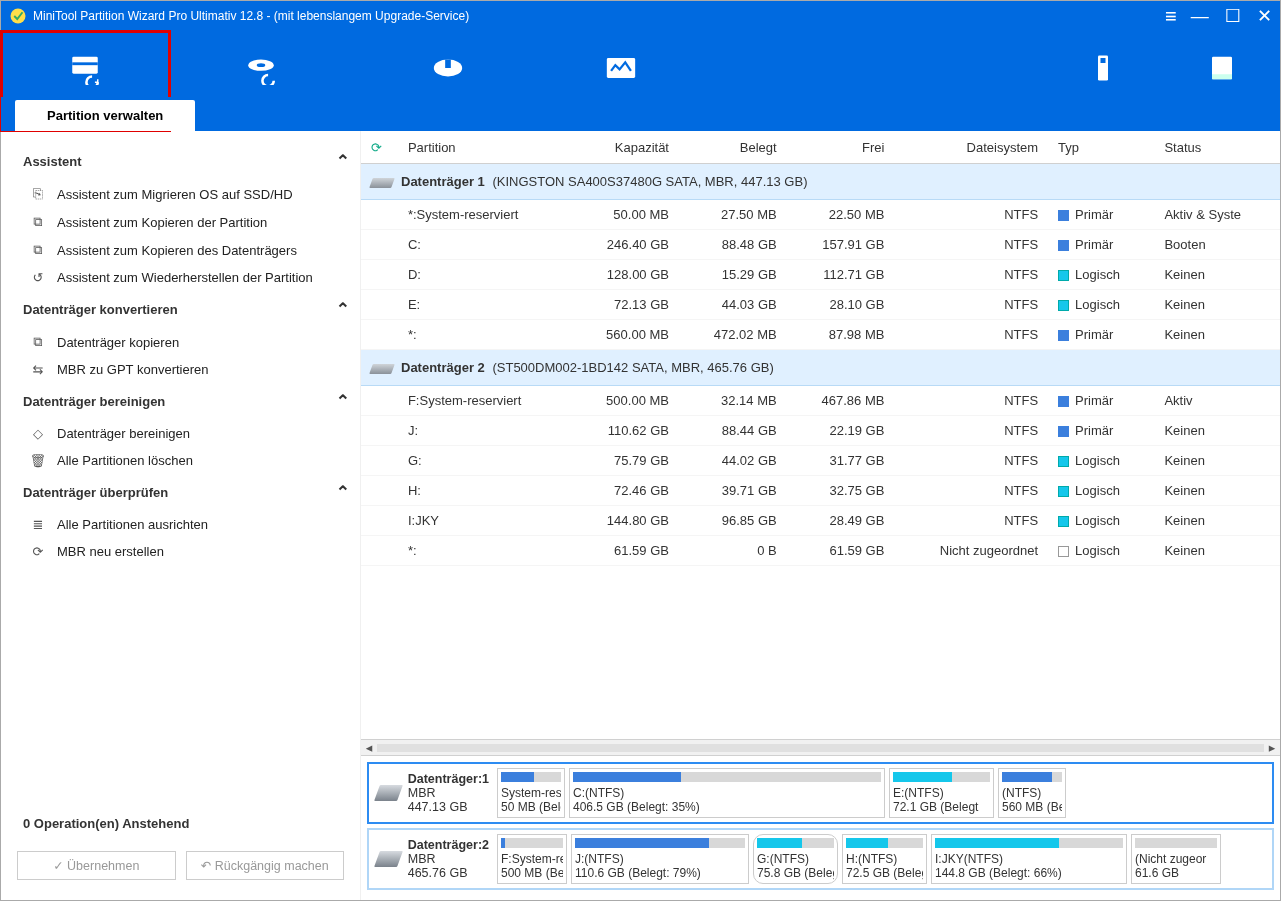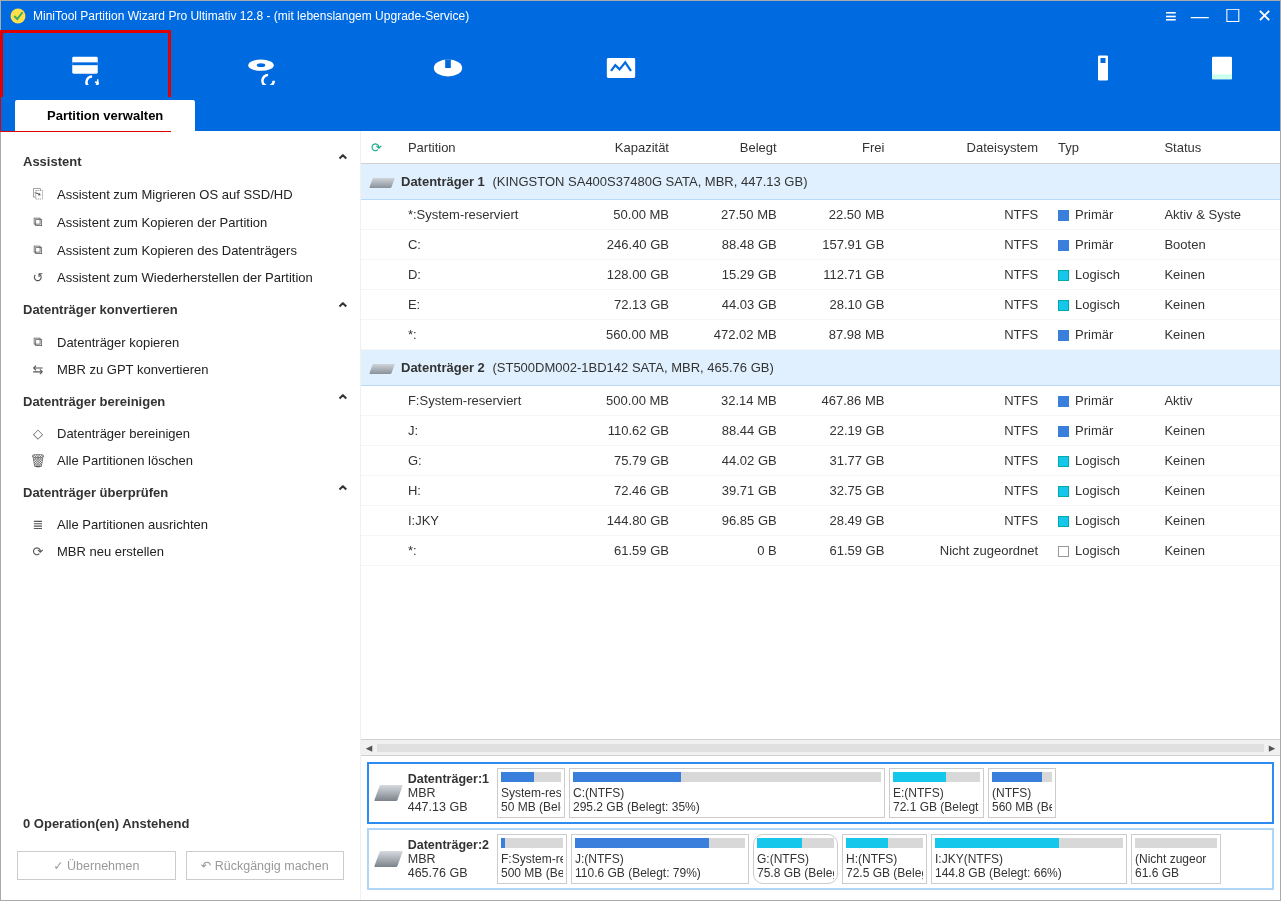--- a/index.html
+++ b/index.html
@@ -564,23 +564,23 @@
                 <div class="fill" style="width:55%;background:#3b7fdd"></div>
               </div>
               <div class="dm-caption">System-res</div>
               <div class="dm-caption">50 MB (Bele</div>
             </div>
             <div class="dm-part" style="width: 316px;">
               <div class="dm-bar">
                 <div class="fill" style="width:35%;background:#3b7fdd"></div>
               </div>
               <div class="dm-caption">C:(NTFS)</div>
-              <div class="dm-caption">295.2 GB (Belegt: 35%)</div>
-            </div>
-            <div class="dm-part" style="width: 95px;">
+              <div class="dm-caption">406.5 GB (Belegt: 35%)</div>
+            </div>
+            <div class="dm-part" style="width: 105px;">
               <div class="dm-bar">
                 <div class="fill" style="width:61%;background:#15c7eb"></div>
               </div>
               <div class="dm-caption">E:(NTFS)</div>
               <div class="dm-caption">72.1 GB (Belegt</div>
             </div>
             <div class="dm-part" style="width: 68px;">
               <div class="dm-bar">
                 <div class="fill" style="width:84%;background:#3b7fdd"></div>
               </div>

